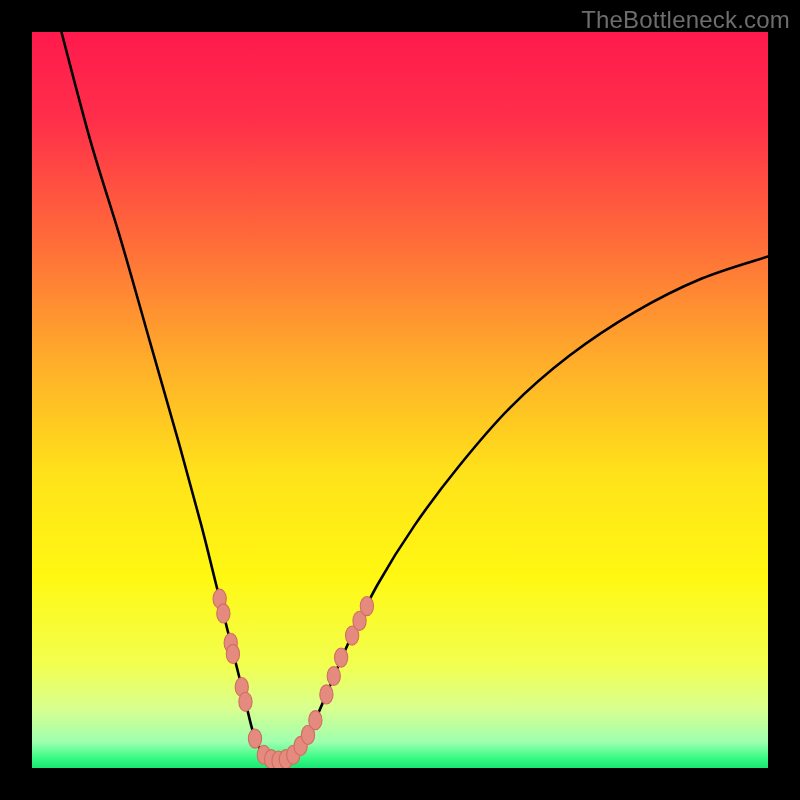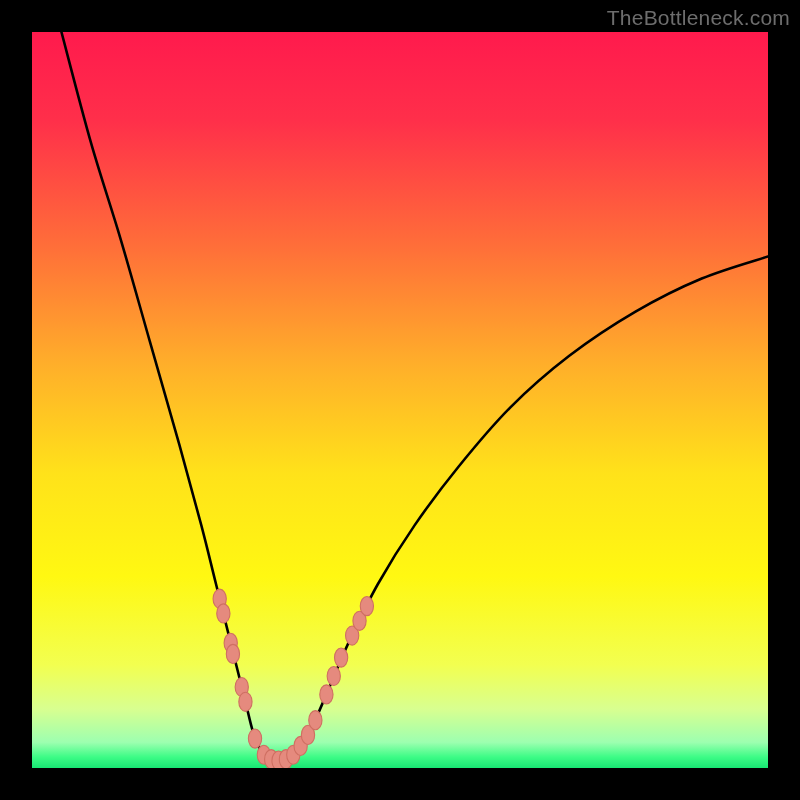--- a/index.html
+++ b/index.html
@@ -39,21 +39,21 @@
     top: 0;
     left: 0;
     width: 100%;
     height: 100%;
   }
   .watermark {
     position: absolute;
     top: 6px;
     right: 10px;
     color: #6d6d6d;
-    font-size: 21px;
+    font-size: 24px;
     font-weight: 500;
     letter-spacing: 0.2px;
   }
 </style>
 </head>
 <body>
 
 <div class="frame">
   <div class="plot-area">
     <svg class="gradient" viewBox="0 0 100 100" preserveAspectRatio="none">

